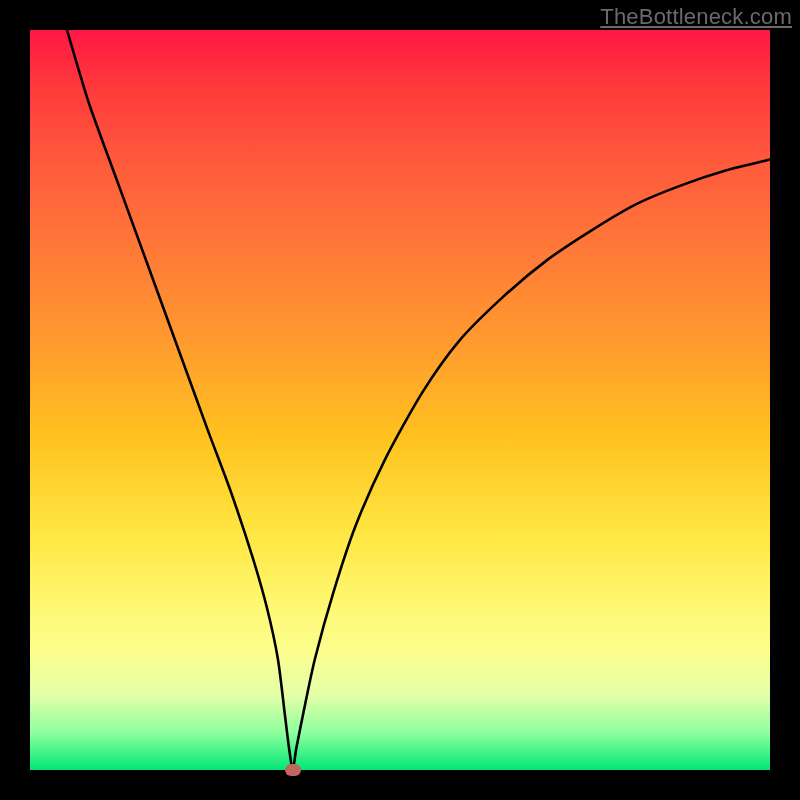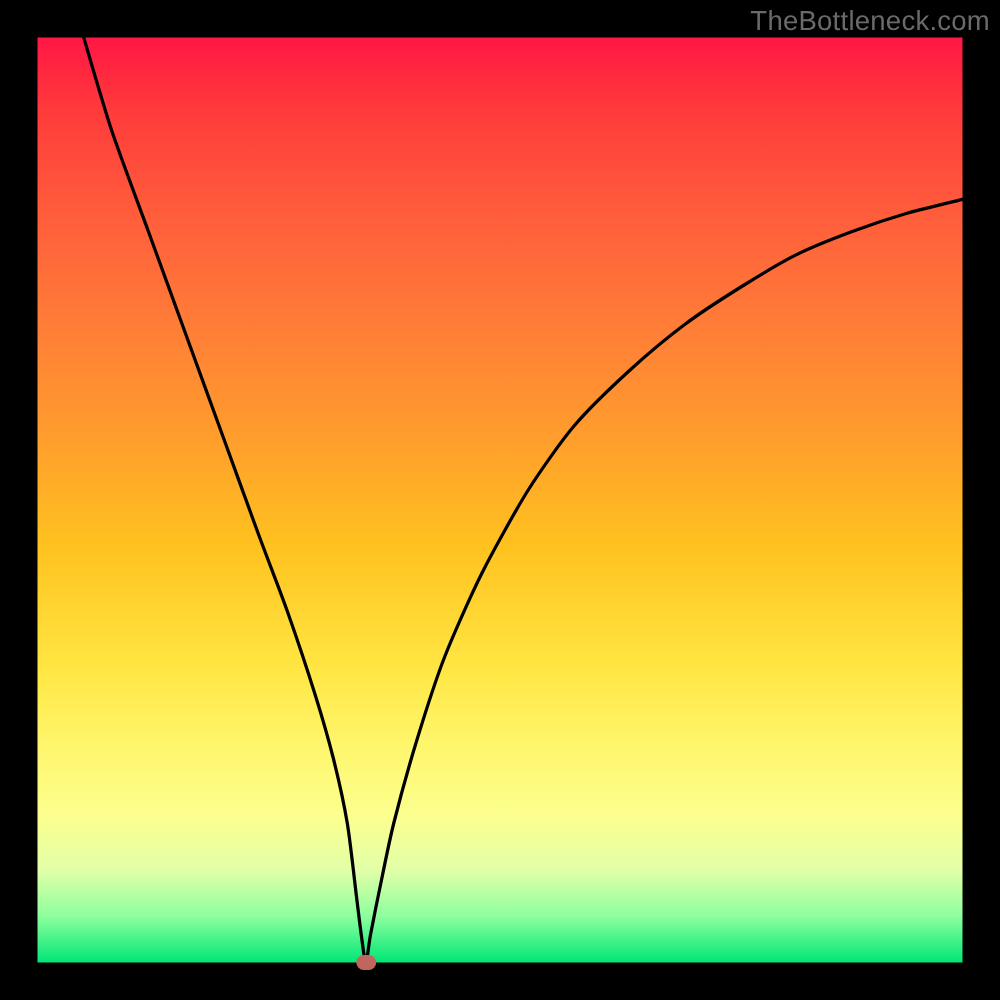--- a/index.html
+++ b/index.html
@@ -42,20 +42,21 @@
   }
   .watermark {
     position: absolute;
     top: 4px;
     right: 8px;
     color: #6a6a6a;
     font-size: 22px;
     font-weight: 500;
     letter-spacing: 0.2px;
     user-select: none;
+    text-decoration: underline;
   }
   svg.curve {
     position: absolute;
     left: 0;
     top: 0;
     width: 740px;
     height: 740px;
     overflow: visible;
   }
   .marker {

